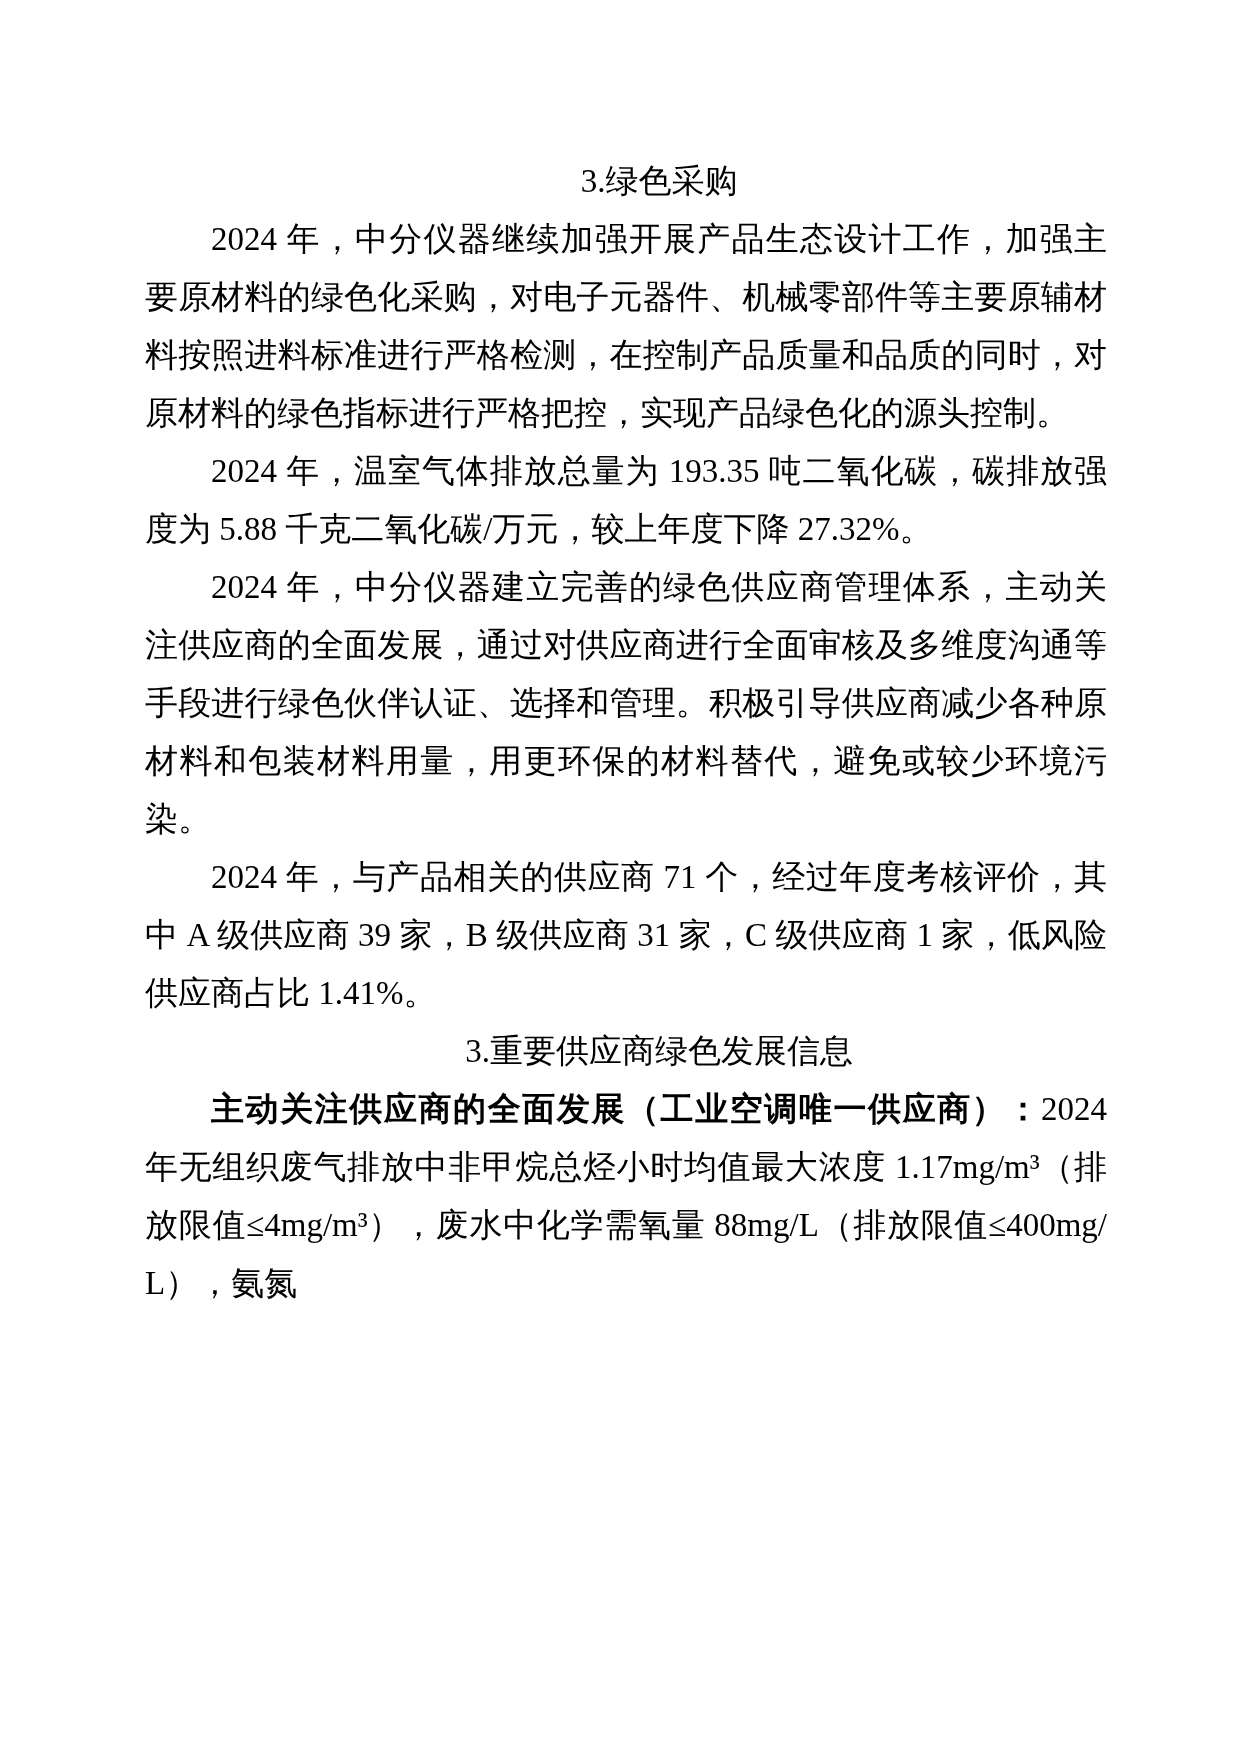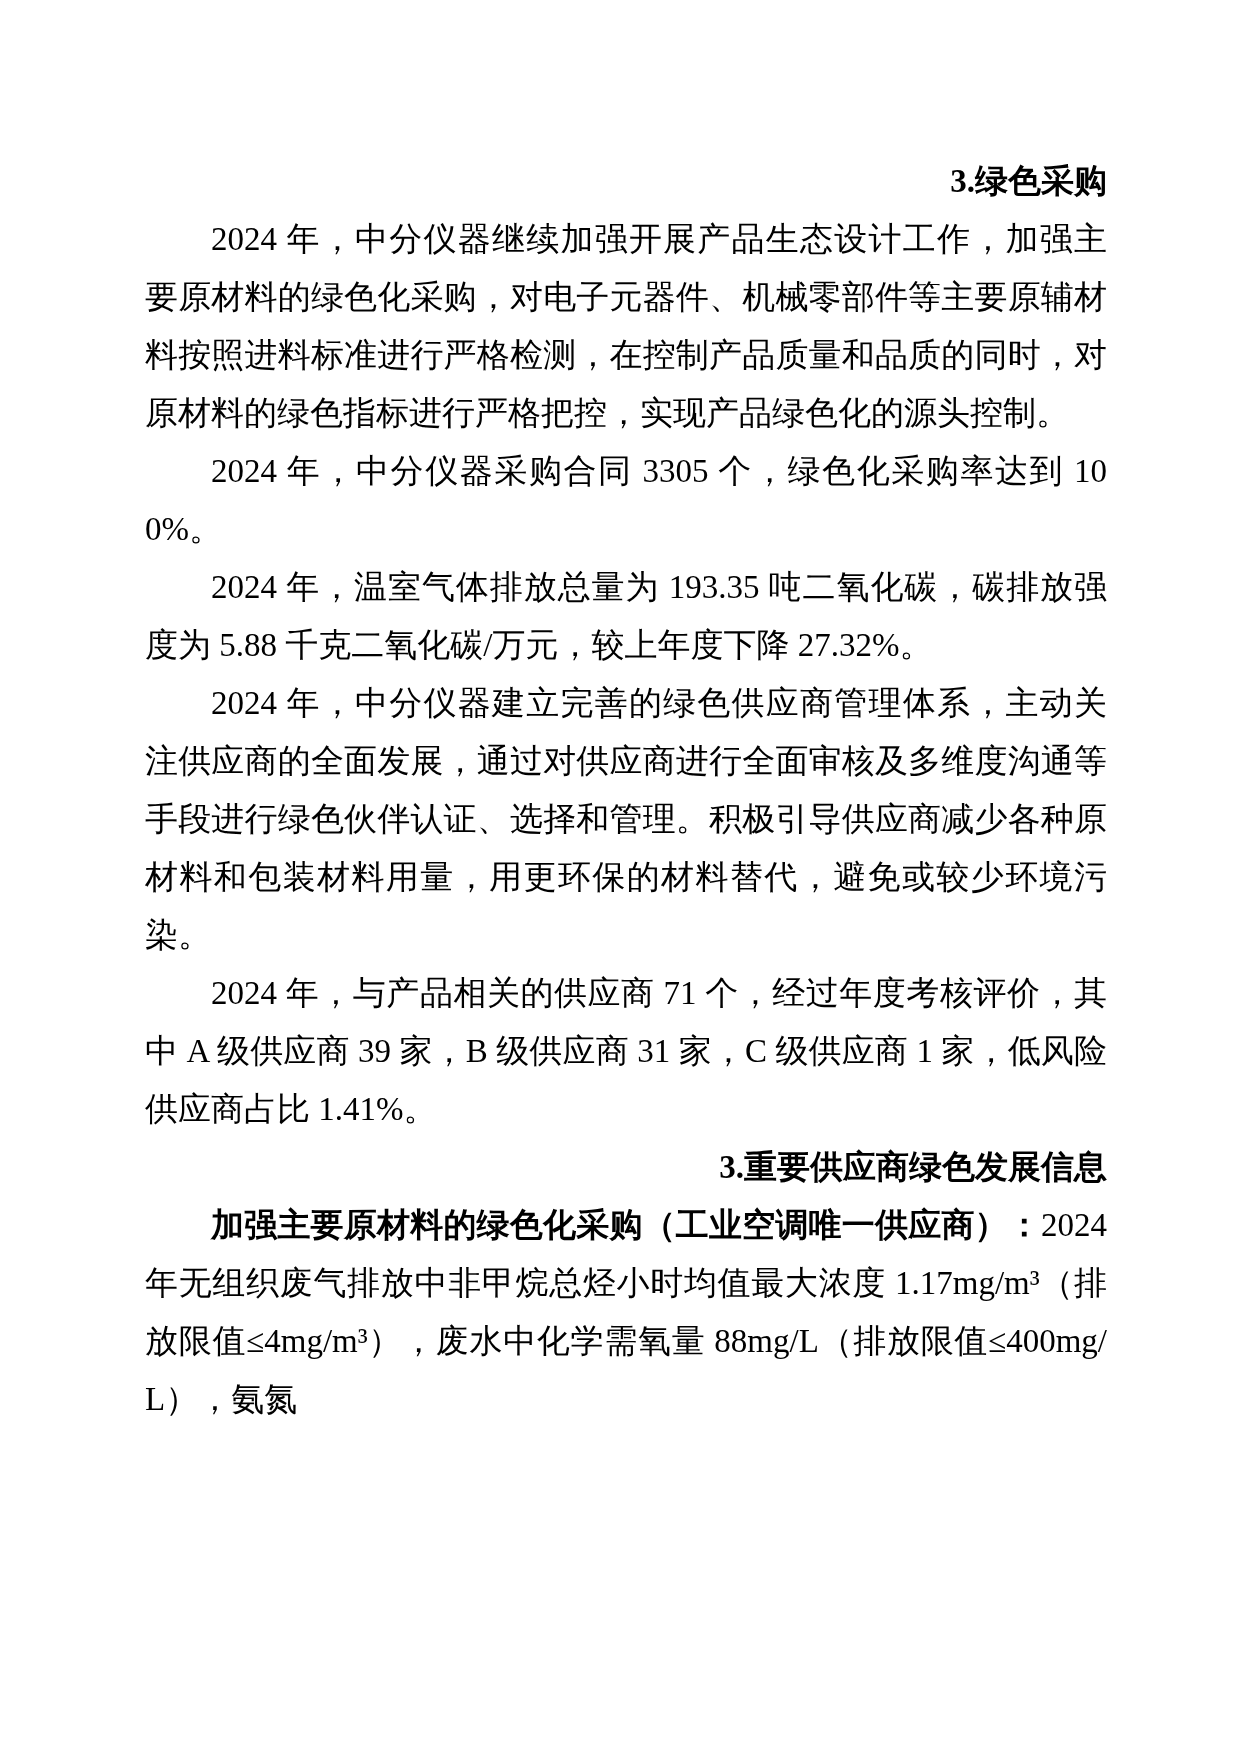--- a/index.html
+++ b/index.html
@@ -26,47 +26,46 @@
     padding: 0;
     font-size: 33px;
     line-height: 58px;
     text-align: justify;
     text-justify: inter-ideograph;
     text-indent: 2em;
     font-weight: normal;
     word-break: break-all;
   }
   .page h3 {
-    font-weight: bold;
-    text-align: right;
+    font-weight: normal;
+    text-align: center;
   }
   .page p b {
     font-weight: bold;
   }
 </style>
 </head>
 <body>
 
 <div class="page">
 
   <h3>3.绿色采购</h3>
 
   <p>2024 年，中分仪器继续加强开展产品生态设计工作，加强主要原材料的绿色化采购，对电子元器件、机械零部件等主要原辅材料按照进料标准进行严格检测，在控制产品质量和品质的同时，对原材料的绿色指标进行严格把控，实现产品绿色化的源头控制。</p>
 
-  <p>2024 年，中分仪器采购合同 3305 个，绿色化采购率达到 100%。</p>
 
 
 
 
   <p>2024 年，温室气体排放总量为 193.35 吨二氧化碳，碳排放强度为 5.88 千克二氧化碳/万元，较上年度下降 27.32%。</p>
 
 
   <p>2024 年，中分仪器建立完善的绿色供应商管理体系，主动关注供应商的全面发展，通过对供应商进行全面审核及多维度沟通等手段进行绿色伙伴认证、选择和管理。积极引导供应商减少各种原材料和包装材料用量，用更环保的材料替代，避免或较少环境污染。</p>
 
   <p>2024 年，与产品相关的供应商 71 个，经过年度考核评价，其中 A 级供应商 39 家，B 级供应商 31 家，C 级供应商 1 家，低风险供应商占比 1.41%。</p>
 
   <h3>3.重要供应商绿色发展信息</h3>
 
   <p>
-    <b>加强主要原材料的绿色化采购（工业空调唯一供应商）：</b><span>2024 年无组织废气排放中非甲烷总烃小时均值最大浓度 1.17mg/m³（排放限值≤4mg/m³），废水中化学需氧量 88mg/L（排放限值≤400mg/L），氨氮</span>
+    <b>主动关注供应商的全面发展（工业空调唯一供应商）：</b><span>2024 年无组织废气排放中非甲烷总烃小时均值最大浓度 1.17mg/m³（排放限值≤4mg/m³），废水中化学需氧量 88mg/L（排放限值≤400mg/L），氨氮</span>
   </p>
 
 </div>
 
 </body></html>

